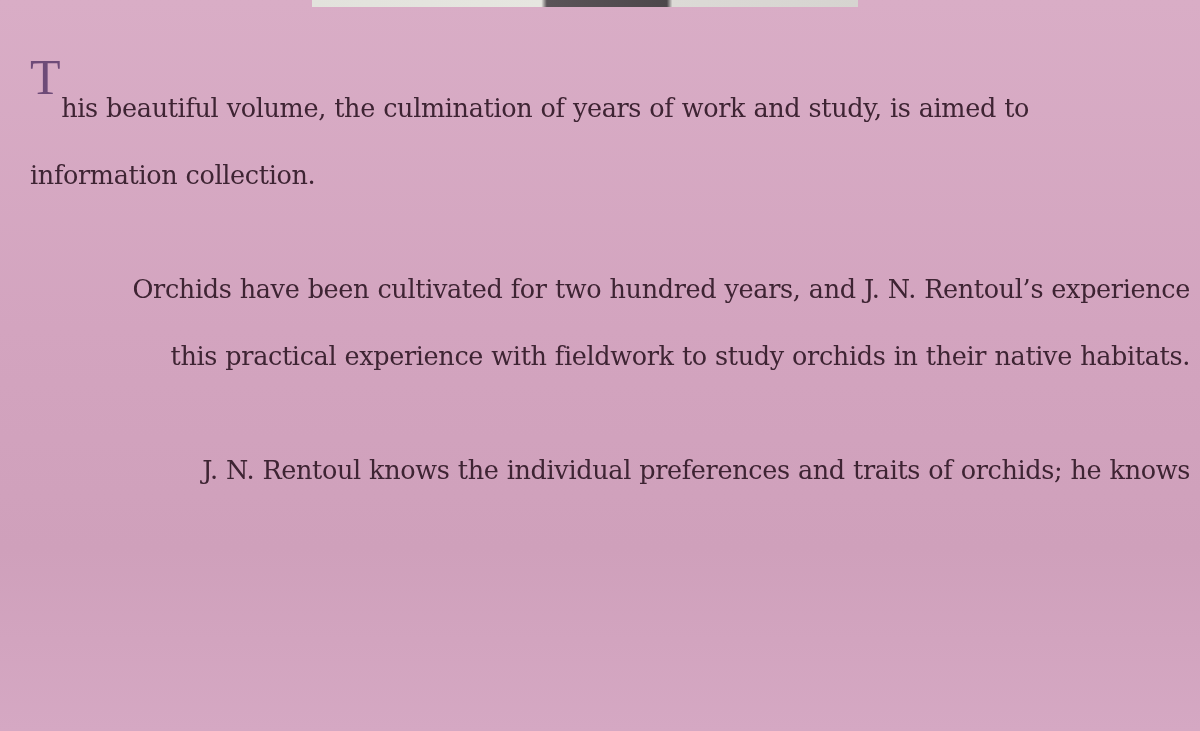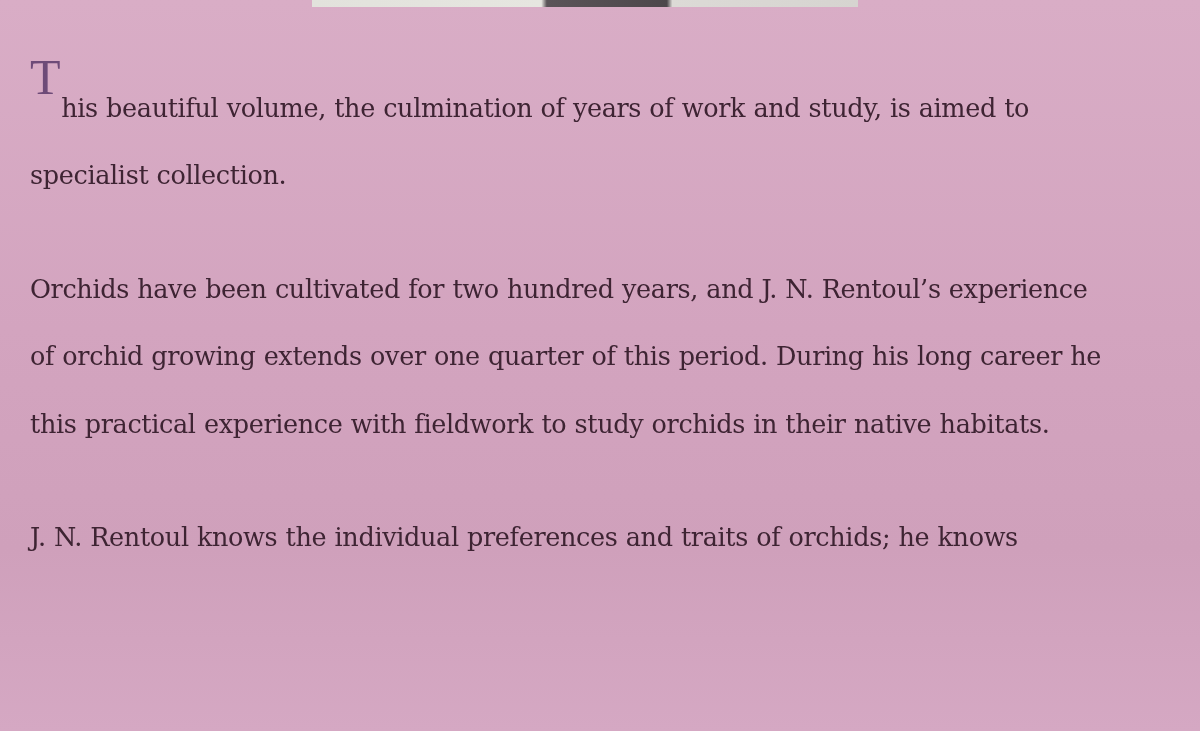--- a/index.html
+++ b/index.html
@@ -33,20 +33,21 @@
     .para {
       margin: 0;
       font-size: 25.5px;
       line-height: 33.8px;
       letter-spacing: -0.35px;
       word-spacing: 0.5px;
       white-space: pre-line;
     }
     .para + .para {
       margin-top: 12px;
+      text-align: right;
     }
     .drop-cap {
       font-family: "Liberation Serif", serif;
       font-size: 50px;
       line-height: 30px;
       color: #6e4b78;
       float: left;
       margin-right: 1px;
       margin-top: 4px;
       height: 30px;
@@ -59,26 +60,25 @@
 </head>
 <body>
 
 <div class="photo-strip"></div>
 
 <div class="text-block">
 
   <p class="para">
     <span class="drop-cap">T</span>
     <span class="line">his beautiful volume, the culmination of years of work and study, is aimed to</span>
-    <span class="line">specialist collection.</span>
+    <span class="line">information collection.</span>
   </p>
 
   <p class="para">
     <span class="line">Orchids have been cultivated for two hundred years, and J. N. Rentoul’s experience</span>
-    <span class="line">of orchid growing extends over one quarter of this period. During his long career he</span>
     <span class="line">this practical experience with fieldwork to study orchids in their native habitats.</span>
   </p>
 
   <p class="para">
     <span class="line">J. N. Rentoul knows the individual preferences and traits of orchids; he knows</span>
     
     
     
     
     

